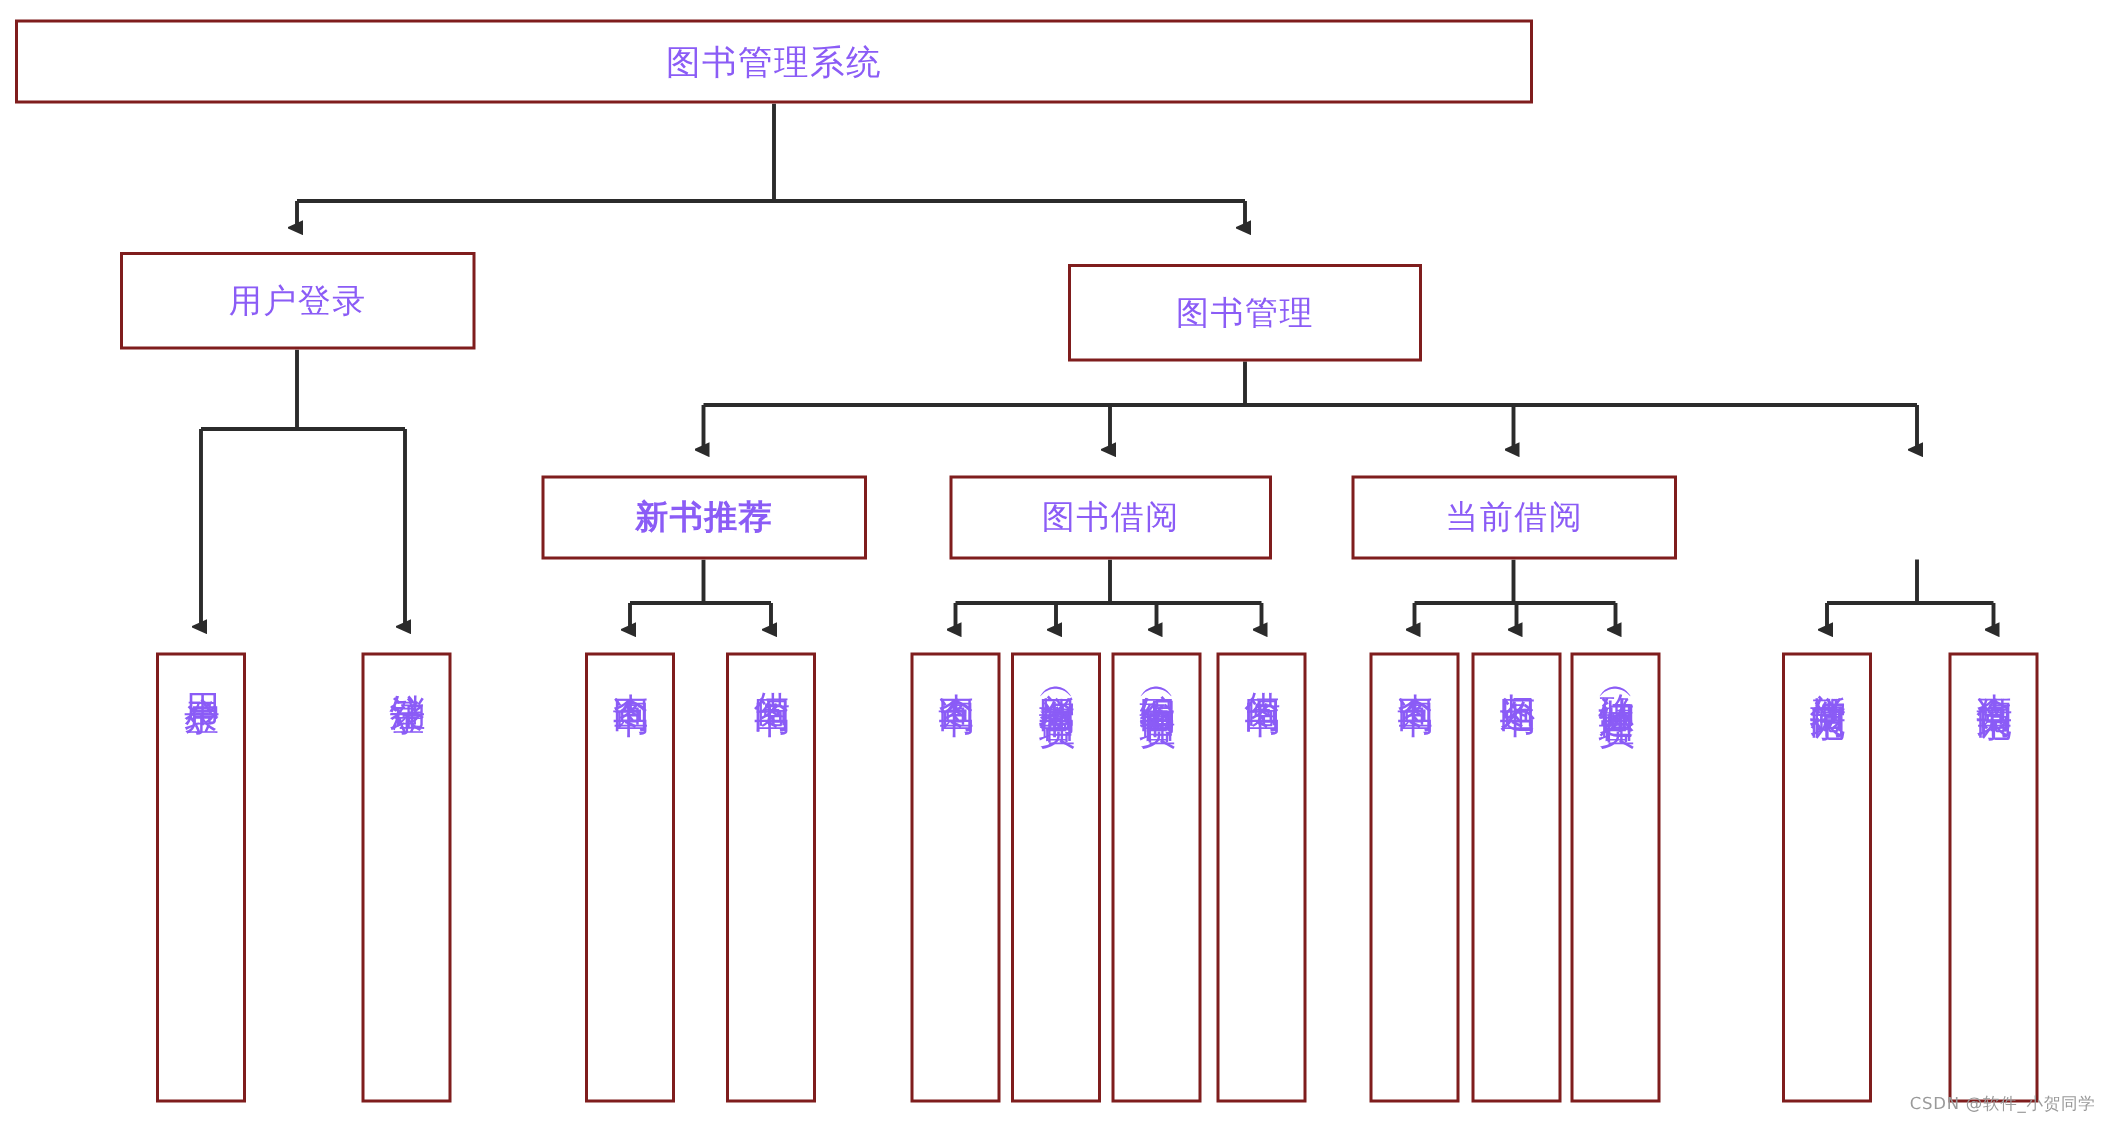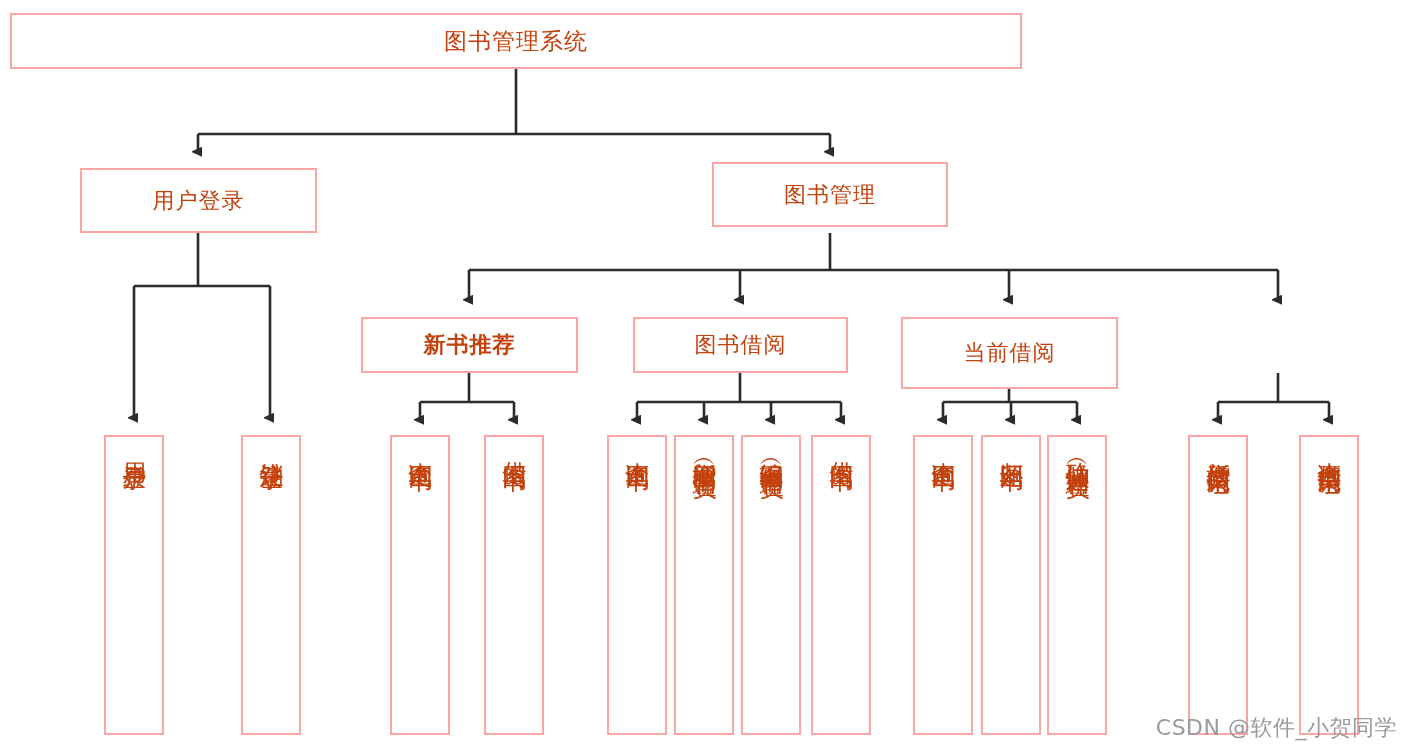--- a/index.html
+++ b/index.html
@@ -21,25 +21,25 @@
     position: absolute;
     left: 0;
     top: 0;
     width: 1405px;
     height: 747px;
   }
   .node {
     position: absolute;
     box-sizing: border-box;
     background: #ffffff;
-    border: 2px solid #fca5a5;
+    border: 2px solid #7f1d1d;
     display: flex;
     align-items: center;
     justify-content: center;
-    color: #c2410c;
+    color: #8b5cf6;
   }
   .node.horiz {
     font-size: 22px;
     letter-spacing: 1px;
   }
   .node.vert {
     font-size: 24px;
     letter-spacing: 2px;
     writing-mode: vertical-rl;
     text-orientation: upright;
@@ -54,21 +54,21 @@
     text-orientation: upright;
     white-space: nowrap;
   }
   .node.root {
     font-size: 23px;
   }
   #watermark {
     position: absolute;
     right: 8px;
     bottom: 4px;
-    font-size: 22px;
+    font-size: 11px;
     color: #9a9a9a;
     letter-spacing: 0.5px;
     white-space: nowrap;
     pointer-events: none;
   }
 </style>
 </head>
 <body>
 
 <div id="canvas">
@@ -123,31 +123,31 @@
     </g>
   </svg>
 
   <div class="node horiz root" style="left:10px; top:13px; width:1012px; height:56px;">
     <span>图书管理系统</span>
   </div>
 
   <div class="node horiz" style="left:80px; top:168px; width:237px; height:65px;">
     <span>用户登录</span>
   </div>
-  <div class="node horiz" style="left:712px; top:162px; width:236px; height:65px;">
+  <div class="node horiz" style="left:712px; top:176px; width:236px; height:65px;">
     <span>图书管理</span>
   </div>
 
   <div class="node horiz" style="left:361px; top:317px; width:217px; height:56px;font-weight:bold;">
     <span>新书推荐</span>
   </div>
   <div class="node horiz" style="left:633px; top:317px; width:215px; height:56px;">
     <span>图书借阅</span>
   </div>
-  <div class="node horiz" style="left:901px; top:317px; width:217px; height:72px;text-align:right;">
+  <div class="node horiz" style="left:901px; top:317px; width:217px; height:56px;text-align:right;">
     <span>当前借阅</span>
   </div>
 
   <div class="node vert" style="left:104px; top:435px; width:60px; height:300px;">
     <span class="vtext">用户登录</span>
   </div>
   <div class="node vert" style="left:241px; top:435px; width:60px; height:300px;">
     <span class="vtext">注销登录</span>
   </div>
 

